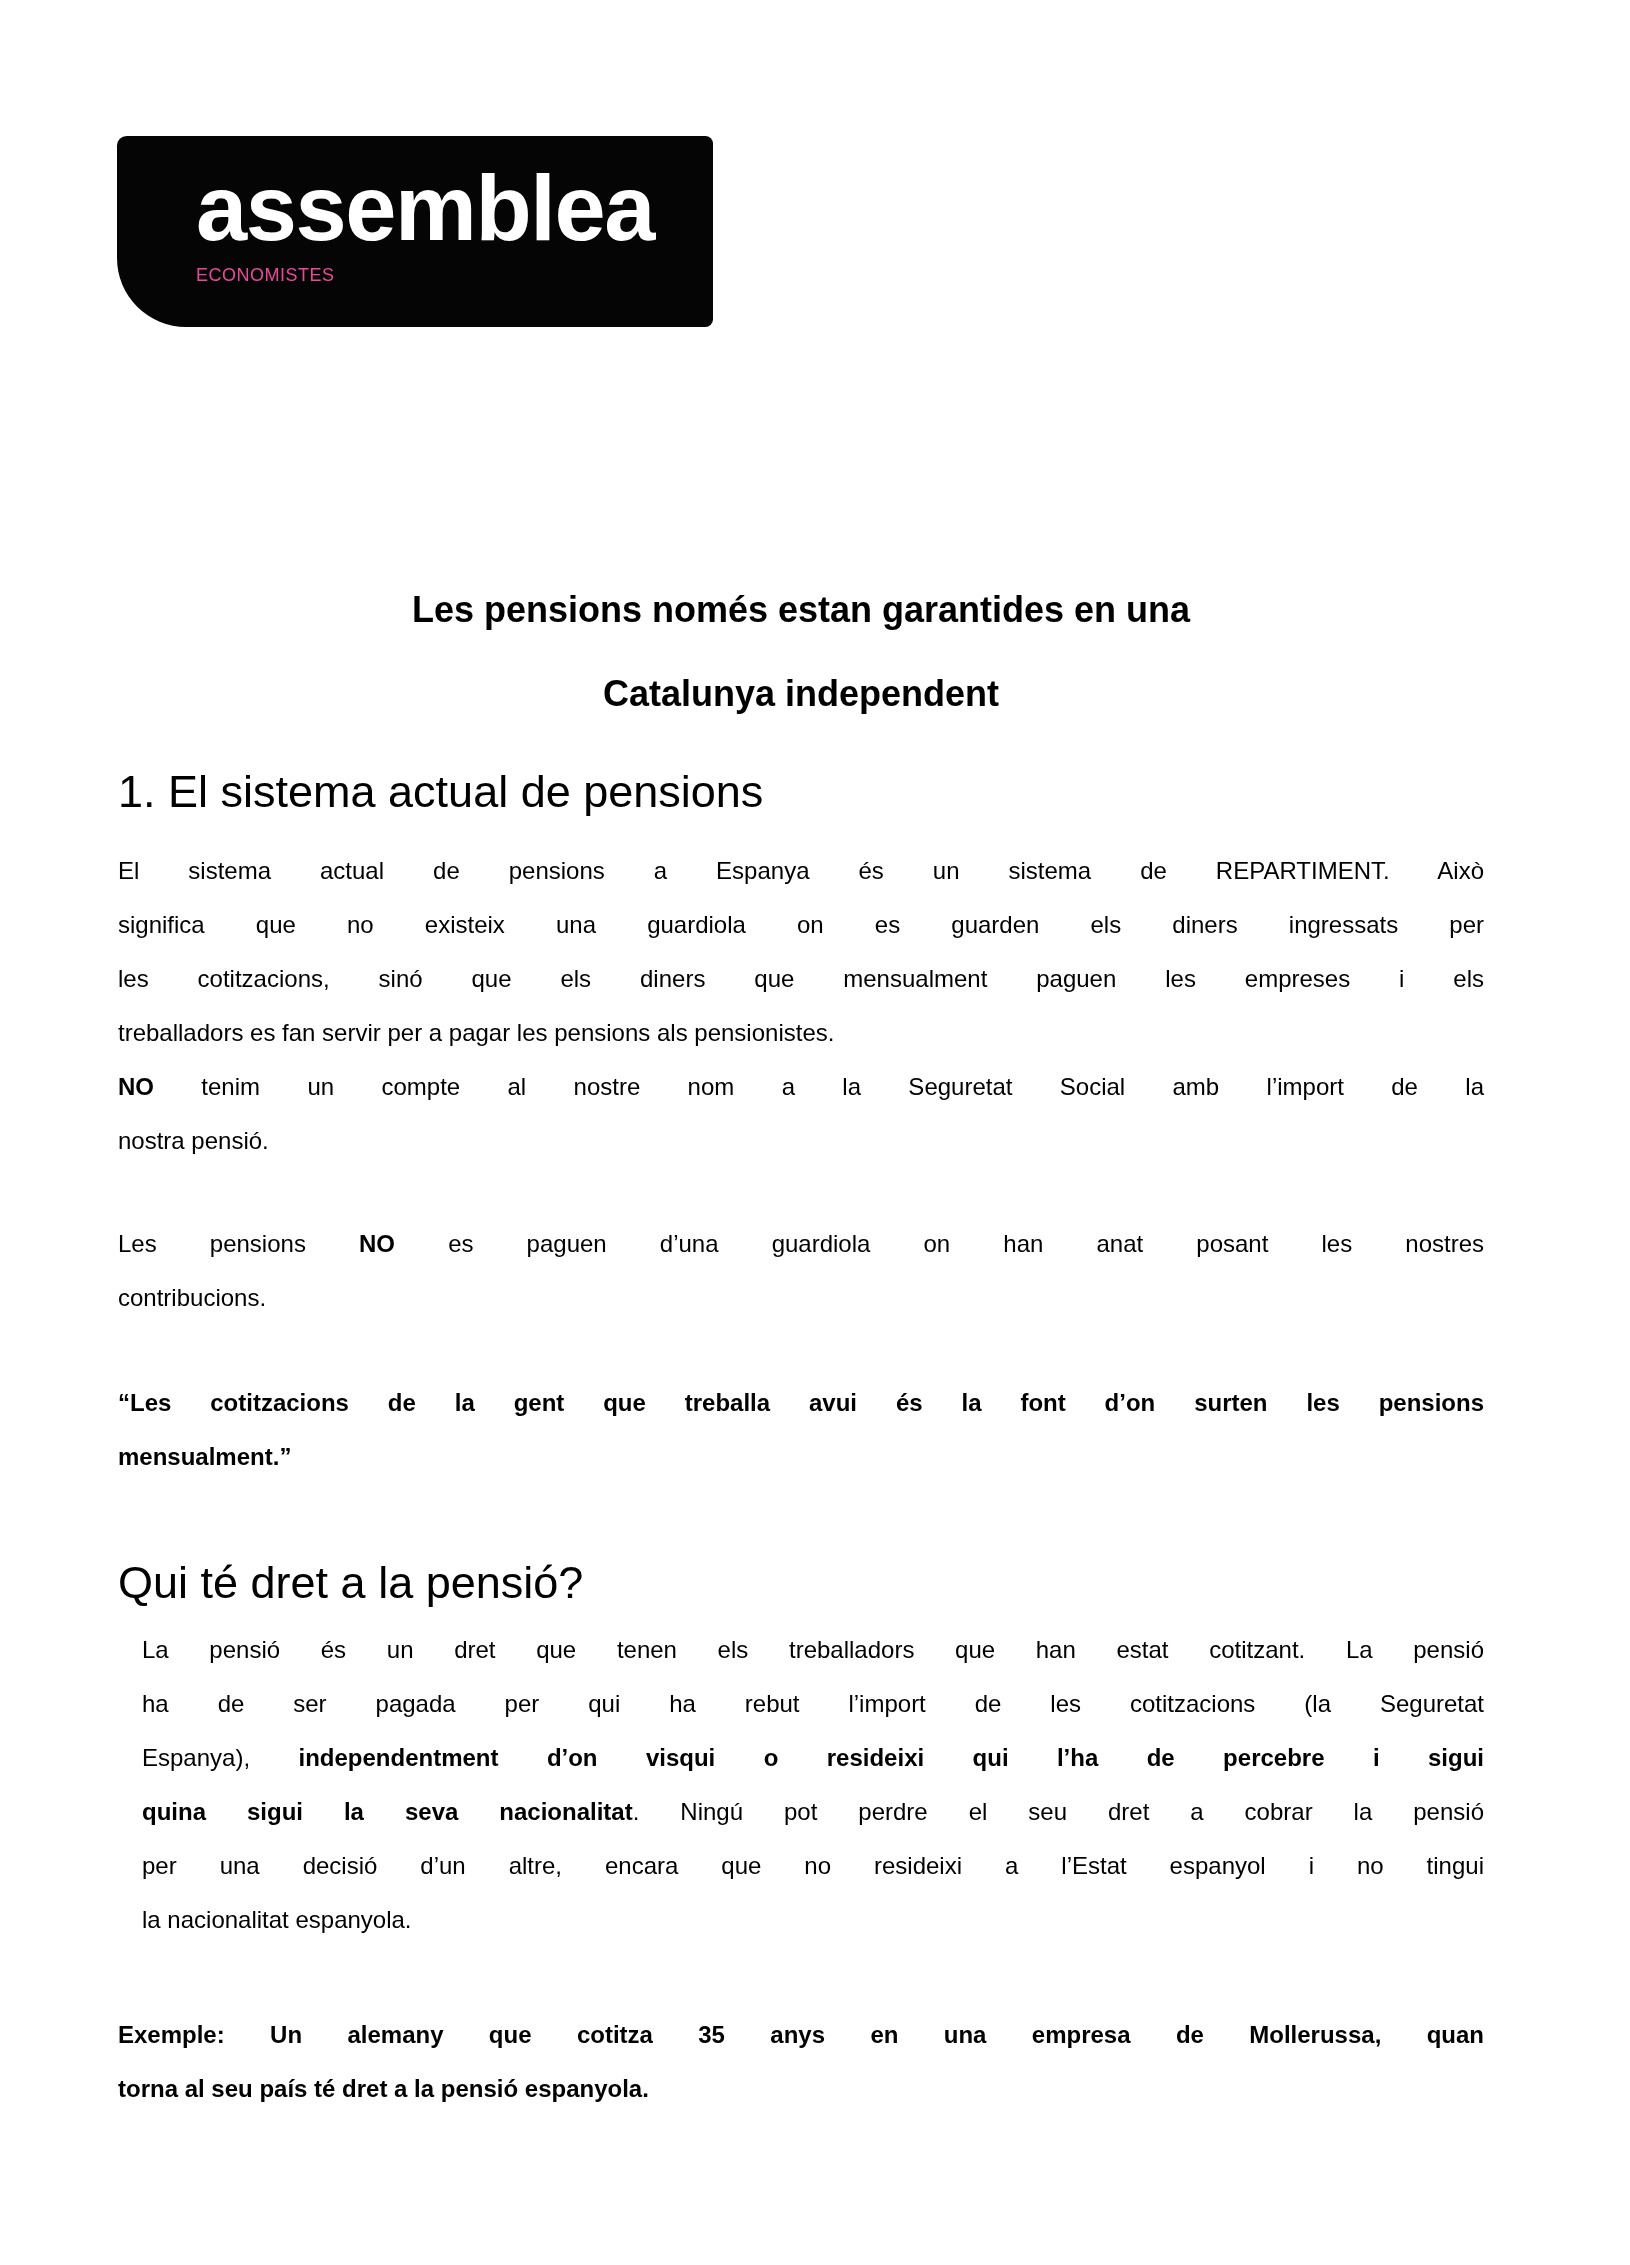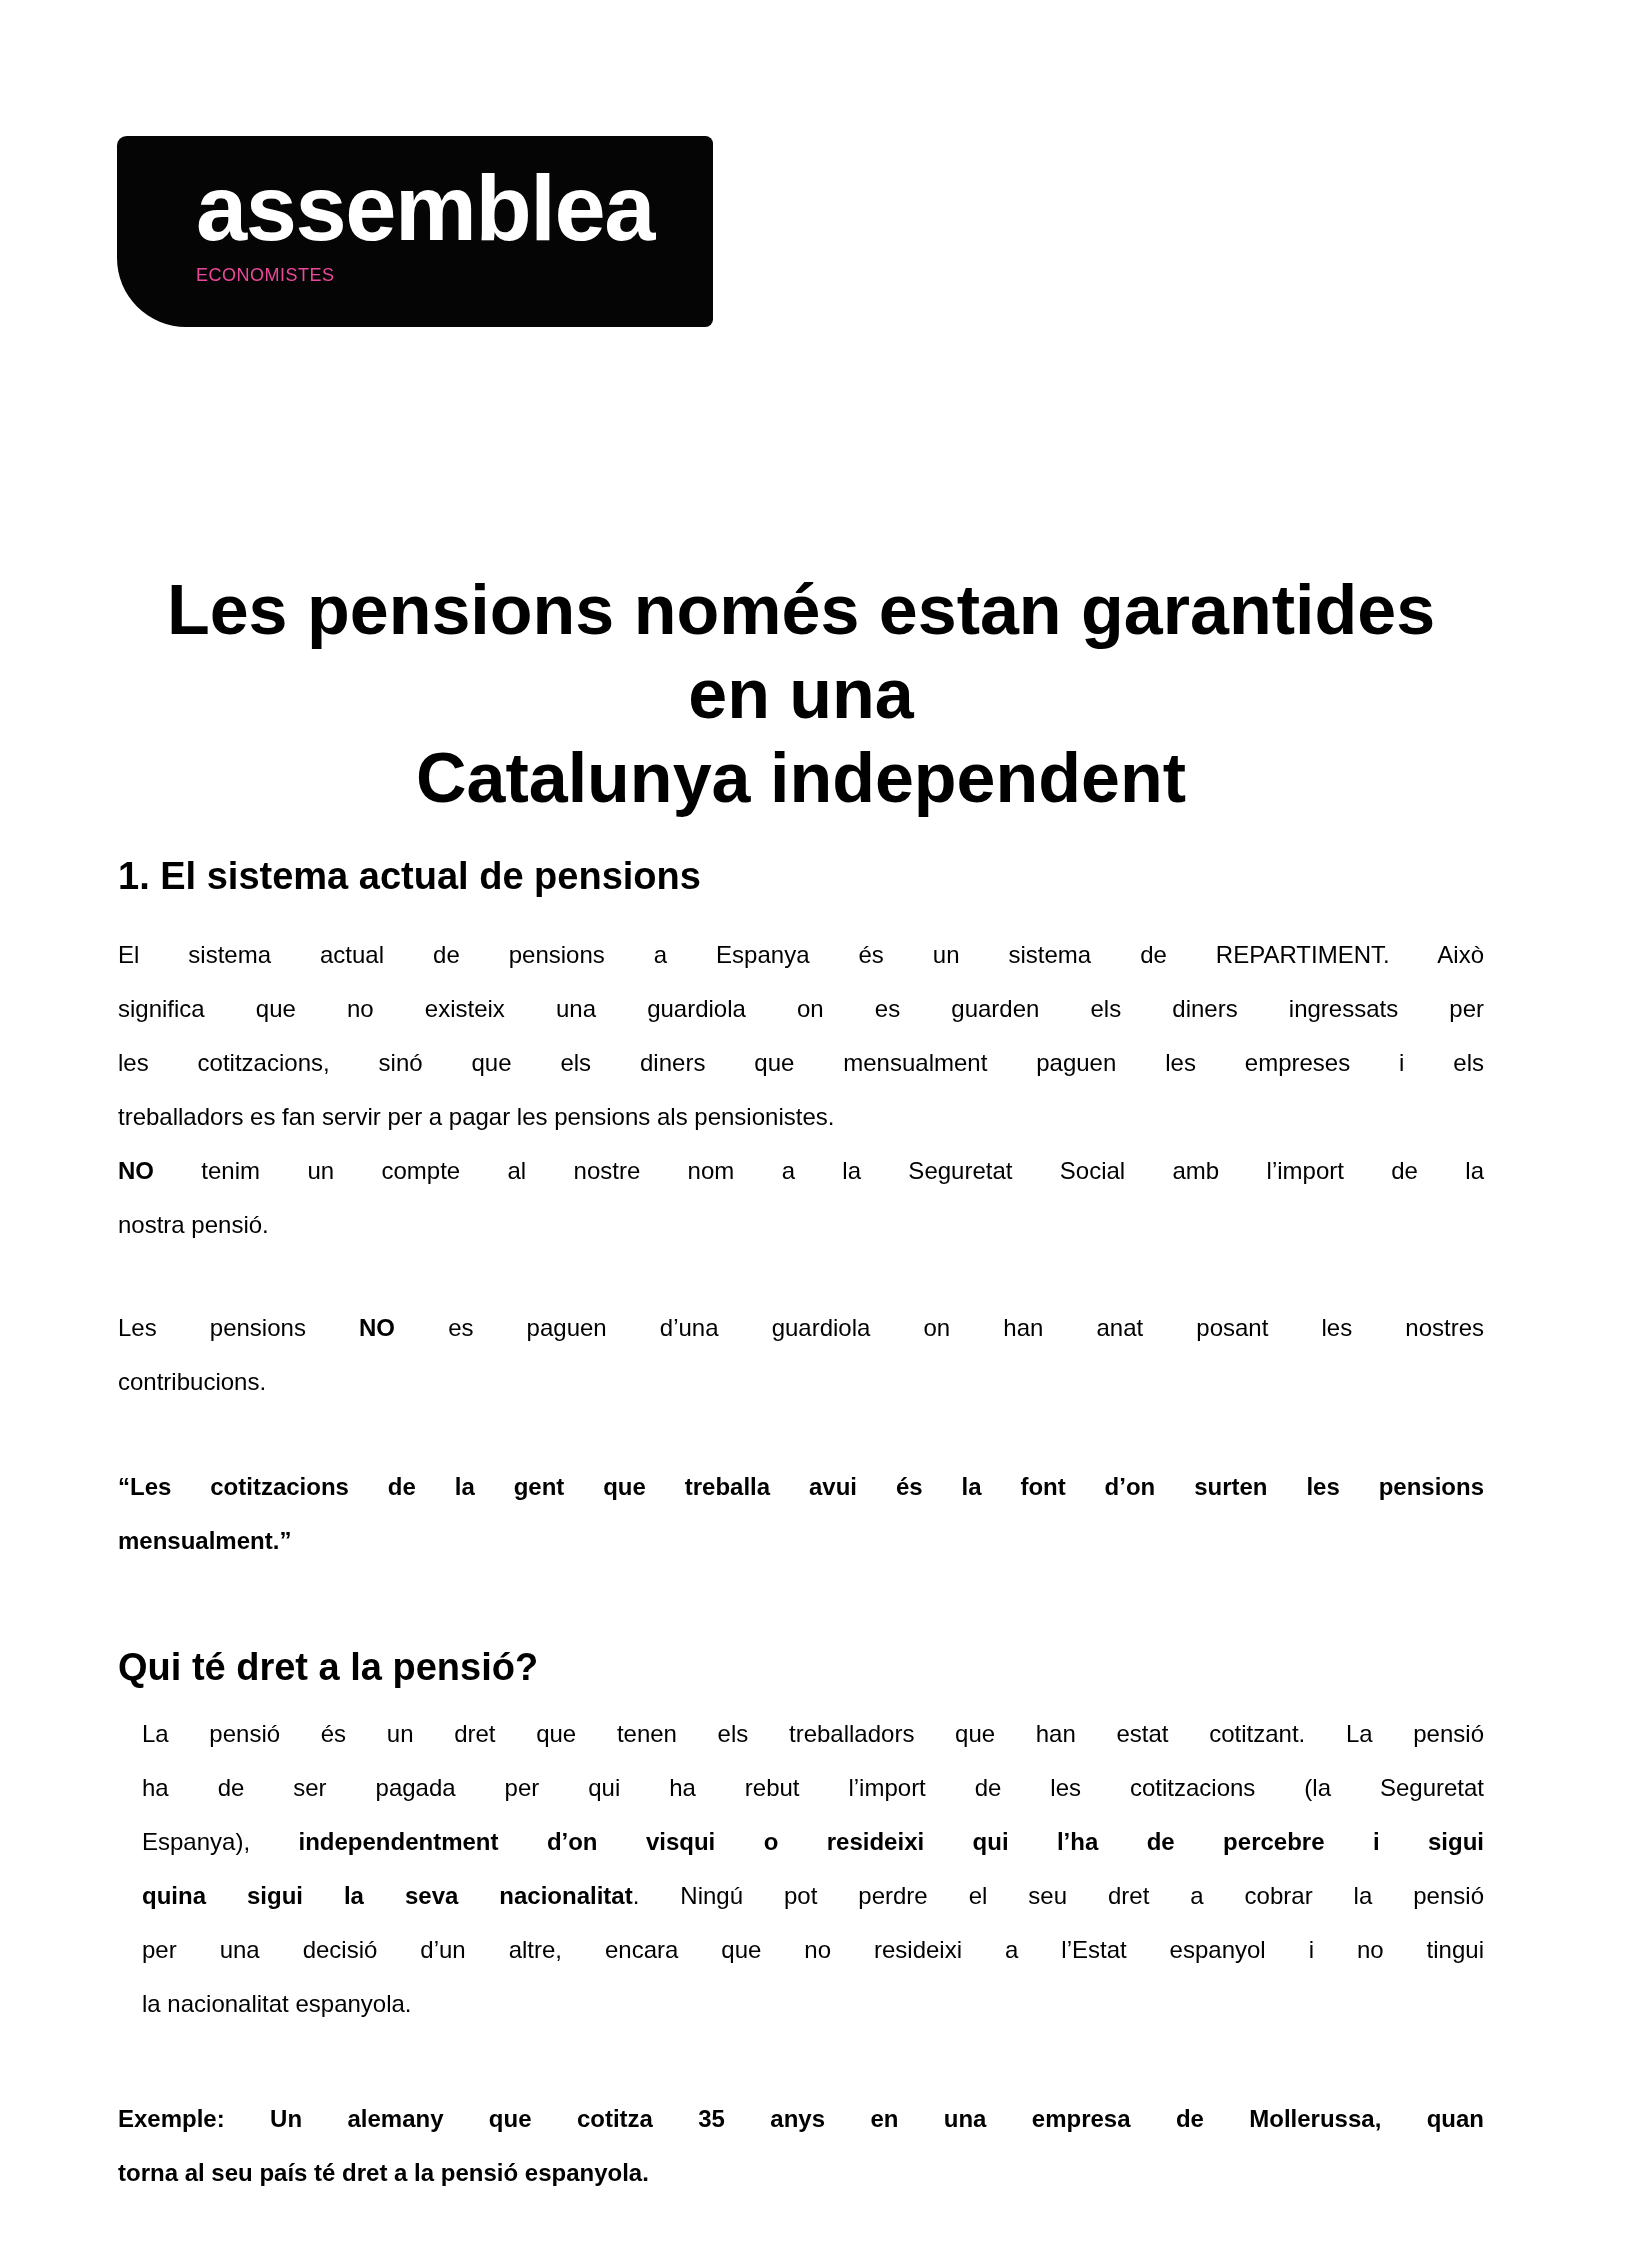--- a/index.html
+++ b/index.html
@@ -36,29 +36,29 @@
     color: #ec4899;
     font-size: 18px;
     line-height: 23px;
     margin-top: 8.6px;
     letter-spacing: 0.5px;
     white-space: nowrap;
   }
   
   .content { padding: 568px 133px 0 118px; }
   .title {
-    font-size: 70px;
+    font-size: 36px;
     line-height: 84px;
     font-weight: 700;
     text-align: center;
   }
   .h {
-    font-size: 38px;
+    font-size: 45px;
     line-height: 54px;
-    font-weight: 700;
+    font-weight: 400;
   }
   #h1 { margin-top: 29px; }
   #h2 { margin-top: 72px; }
   .para { font-size: 24px; line-height: 54px; }
   .para .line { text-align: justify; text-align-last: justify; }
   .para .line.last { text-align-last: left; }
   .b { font-weight: 700; }
   #para-repartiment  { margin-top: 25px; }
   #para-no-compte    { margin-top: 0; }
   #para-no-guardiola { margin-top: 49px; }

